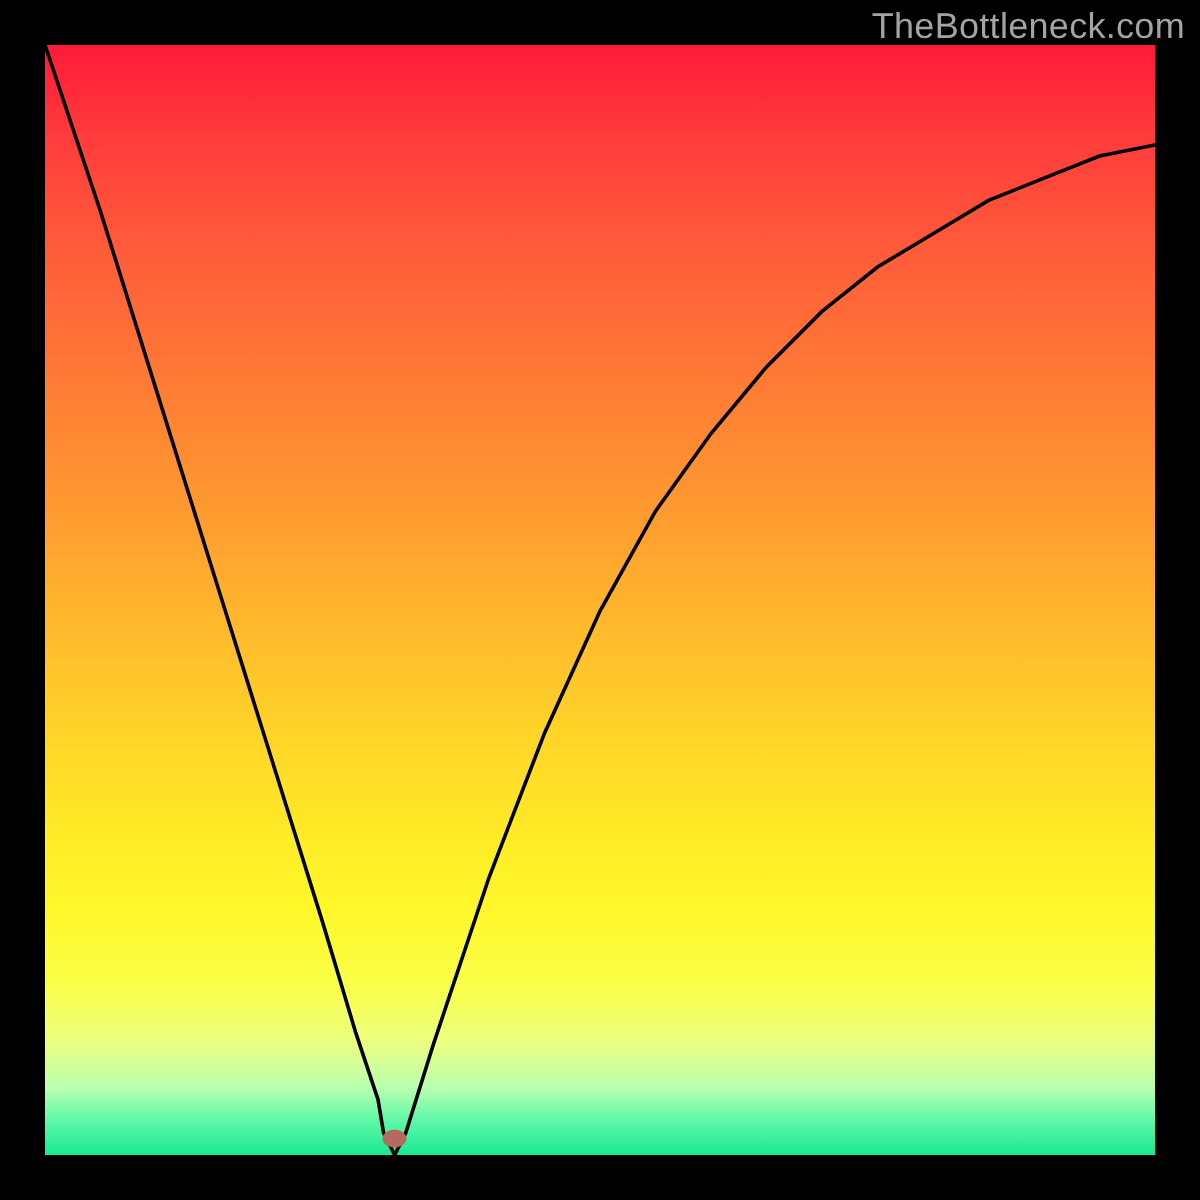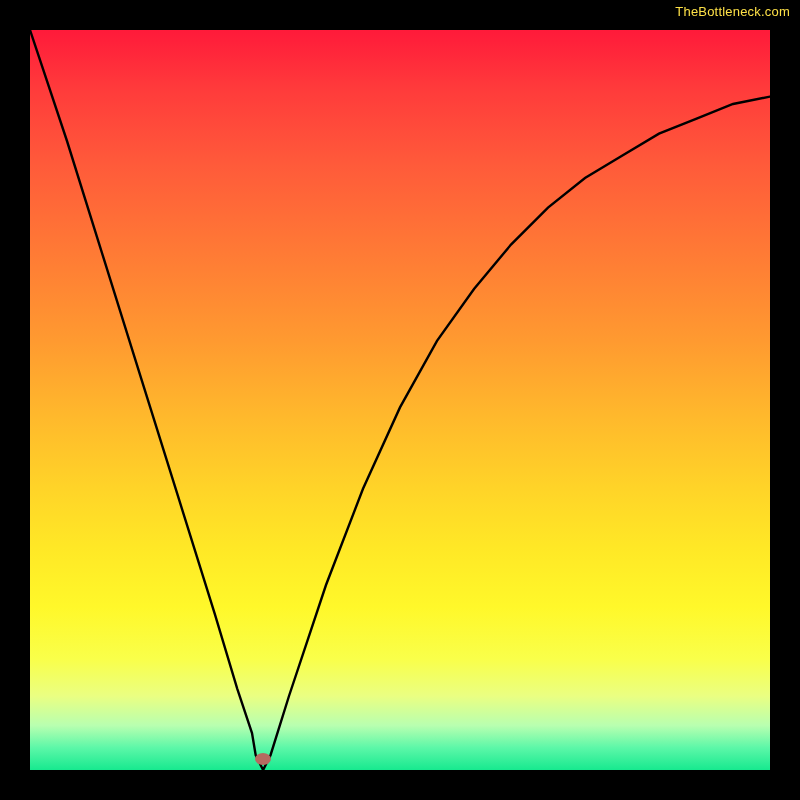--- a/index.html
+++ b/index.html
@@ -59,22 +59,22 @@
     width: 16px;
     height: 12px;
     border-radius: 50%;
     background: #b56a60;
     transform: translate(-50%, -50%);
   }
   .watermark {
     position: absolute;
     top: 4px;
     right: 10px;
-    color: #fde047;
-    font-size: 13px;
+    color: #a3a3a3;
+    font-size: 24px;
     font-weight: 500;
     letter-spacing: 0.2px;
     user-select: none;
   }
 </style>
 </head>
 <body>
 
 <div class="frame">
 

